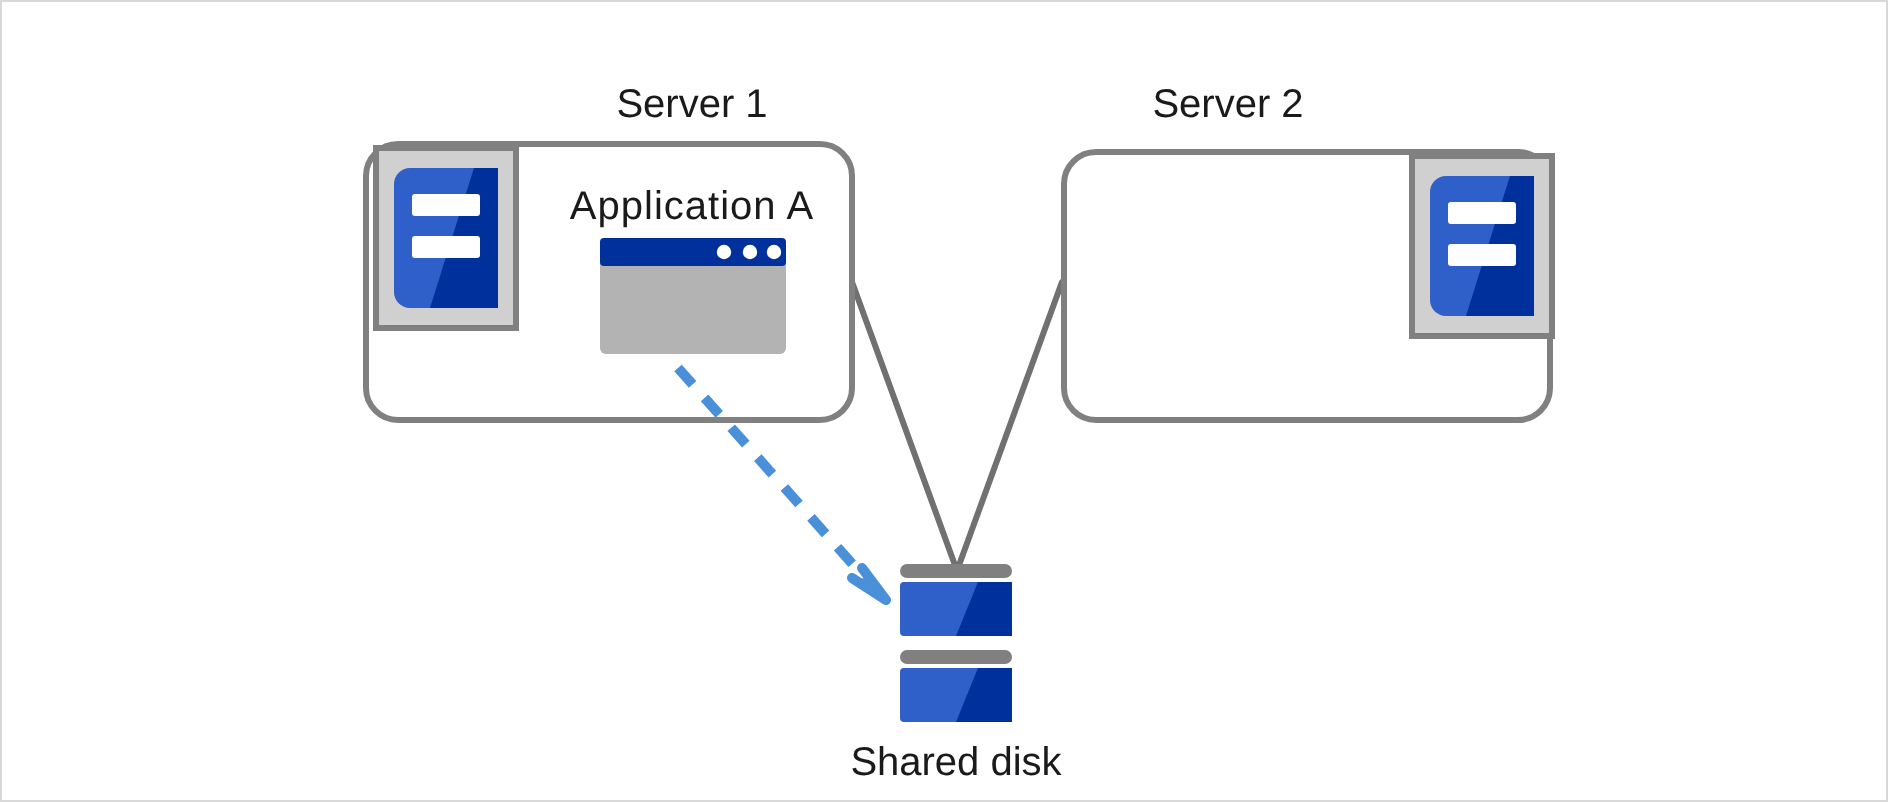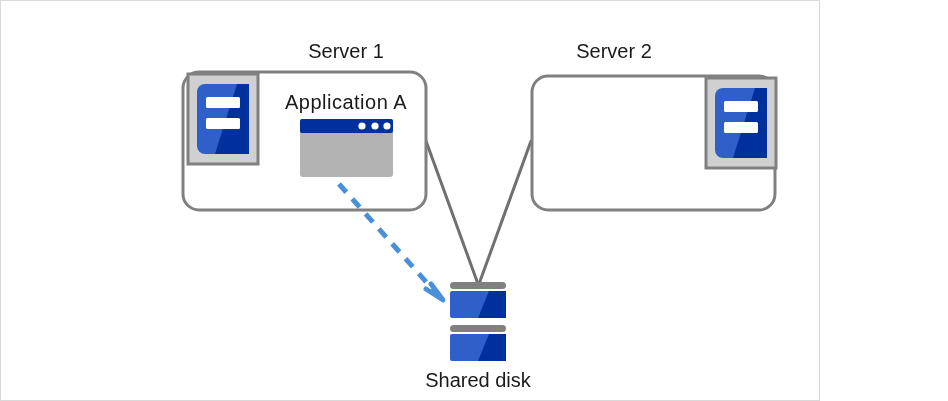--- a/index.html
+++ b/index.html
@@ -6,21 +6,21 @@
   html, body {
     margin: 0;
     padding: 0;
     background: #ffffff;
   }
   body {
     font-family: "Liberation Sans", sans-serif;
   }
   #canvas {
     position: relative;
-    width: 820px;
+    width: 944px;
     height: 401px;
     background: #ffffff;
     border: 1px solid #d9d9d9;
     box-sizing: border-box;
     overflow: hidden;
   }
   #diagram-svg {
     position: absolute;
     left: 0;
     top: 0;

